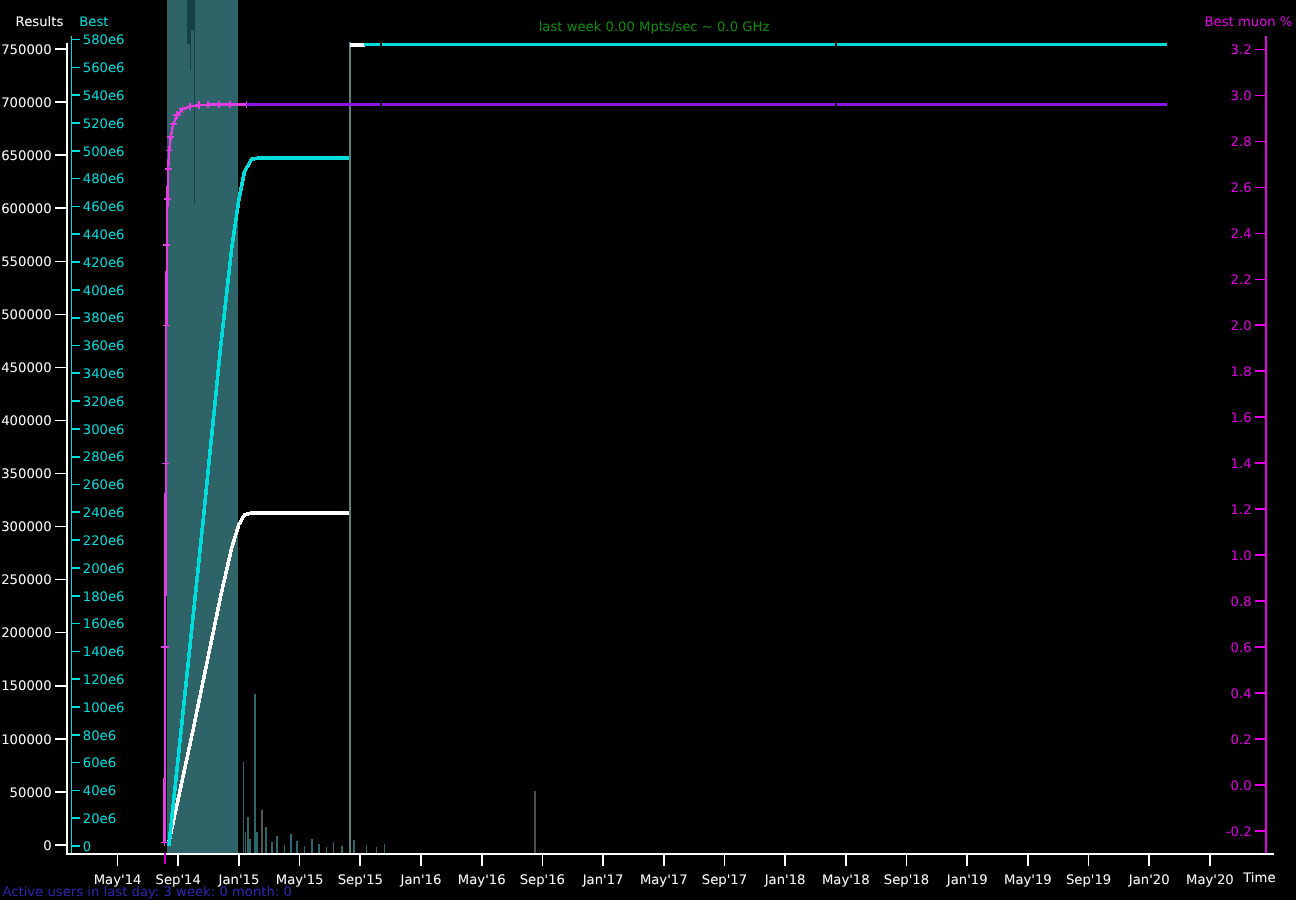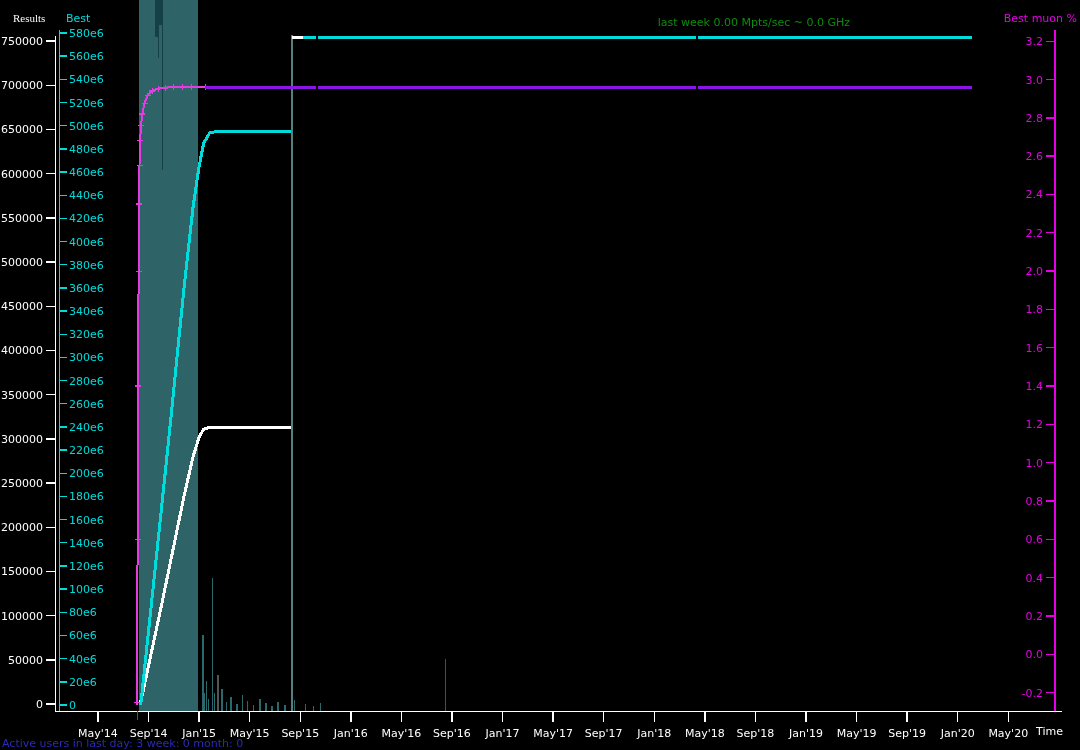--- a/index.html
+++ b/index.html
@@ -1,22 +1,22 @@
 <!DOCTYPE html>
 <html><head>
 <meta charset="utf-8">
 <style>
   html,body{margin:0;padding:0;background:#000;}
   #stage{position:relative;width:1080px;height:750px;background:#000;overflow:hidden;
          font-family:"DejaVu Sans",sans-serif;}
   .lbl{position:absolute;font-size:11px;white-space:nowrap;}
-  #results-label{left:13px;top:12px;color:#ffffff;font-family:Liberation Serif, serif;}
+  #results-label{left:13px;top:12px;color:#ffffff;}
   #mpts-label{left:66px;top:12px;color:#00dcdc;}
   #chart-title{left:240px;width:610px;top:2px;text-align:center;color:#00b800;font-weight:bold;}
-  #chart-subtitle{left:240px;width:610px;top:16px;text-align:right;color:#0c8c0c;}
+  #chart-subtitle{left:240px;width:610px;top:16px;text-align:center;color:#0c8c0c;}
   #muon-label{right:3px;top:12px;color:#e600e6;padding-left:18px;}
   #time-label{left:1036px;top:725px;color:#ffffff;}
   #footer-text{left:2px;top:737px;color:#2a2ab4;font-size:11px;}
   svg{position:absolute;left:0;top:0;}
   svg text{font-family:"DejaVu Sans",sans-serif;}
 </style>
 </head>
 <body>
 
 <div id="stage">

